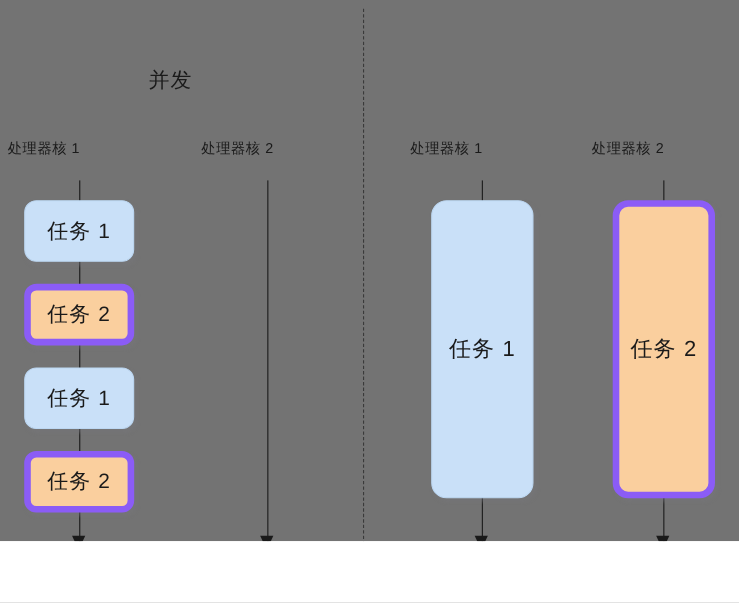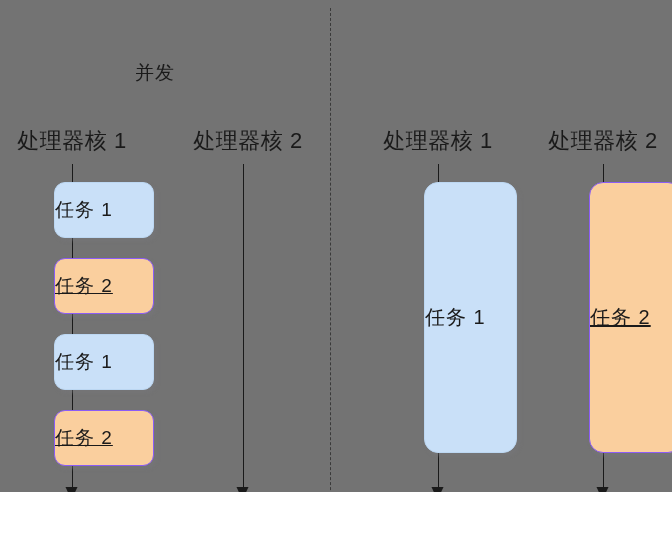--- a/index.html
+++ b/index.html
@@ -32,24 +32,24 @@
   .panel-title {
     position: absolute;
     font-size: 19px;
     color: #1a1a1a;
     letter-spacing: 1px;
     white-space: nowrap;
     text-align: center;
   }
   .core-label {
     position: absolute;
-    font-size: 22px;
+    font-size: 13px;
     color: #1a1a1a;
     white-space: nowrap;
-    text-align: center;
+    text-align: left;
     letter-spacing: 0.5px;
   }
 
   
   .axis {
     position: absolute;
     width: 0;
     border-left: 1.7px solid #1a1a1a;
   }
   .axis::after {
@@ -72,36 +72,34 @@
     border-left: 1.7px solid #1a1a1a;
   }
 
   
   .task {
     position: absolute;
     border-radius: 11px;
     box-sizing: border-box;
     display: flex;
     align-items: center;
-    justify-content: flex-start;
+    justify-content: center;
     font-size: 19px;
     color: #1a1a1a;
     letter-spacing: 1px;
     box-shadow: 2.5px 3px 3.5px rgba(120,120,125,0.42);
     z-index: 3;
-    margin-left: 32px;
   }
   .task.blue {
     background: #c9e0f8;
     border: 1px solid #bcd7f2;
   }
   .task.orange {
     background: #facf9e;
-    border: 1px solid #8b5cf6;
-    text-decoration: underline;
+    border: 6px solid #8b5cf6;
   }
   .task.tall {
     border-radius: 14px;
     font-size: 20px;
   }
 
   
   .watermark {
     position: absolute;
     font-size: 13px;

